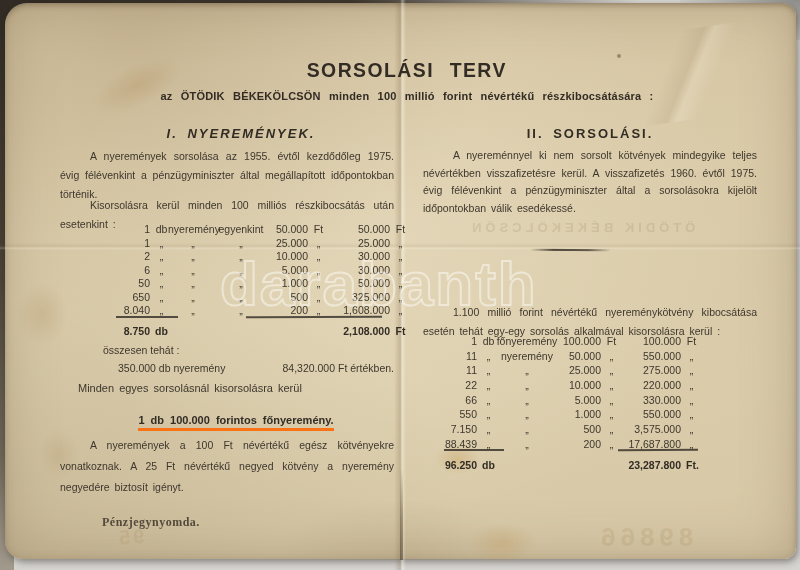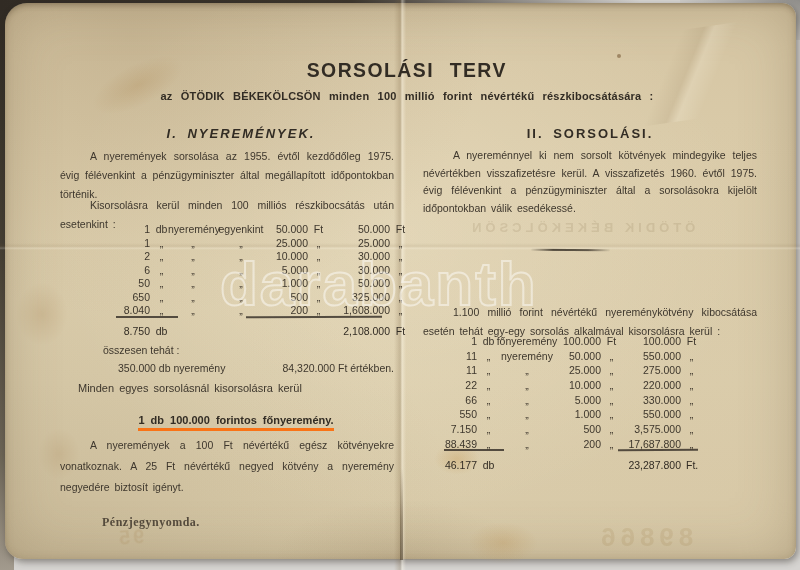--- a/index.html
+++ b/index.html
@@ -80,21 +80,21 @@
   .p-l3{top:313px;line-height:21px;}
 
   
   .ptable{position:absolute;font-size:10.5px;}
   .ptable-left{left:-4px;top:101px;width:350px;}
   .ptable-right{left:0;top:212px;width:274px;}
   .trow{display:grid;white-space:nowrap;}
   .ptable-left .trow{grid-template-columns:94px 18px 50px 46px 44px 16px 66px 16px;height:13.5px;line-height:13.5px;}
   .ptable-right .trow{grid-template-columns:54px 18px 64px 42px 16px 64px 16px;height:14.7px;line-height:14.7px;}
   .cr{text-align:right;} .cl{text-align:center;padding-left:5px;} .cc{text-align:center;}
-  .totals{font-weight:400;color:var(--ink-bold);}
+  .totals{font-weight:700;color:var(--ink-bold);}
   .ptable-left .totals{margin-top:7px;}
   .ptable-right .totals{margin-top:6px;}
   .rule{position:absolute;height:2px;background:#3b342b;opacity:0.85;transform:rotate(-0.2deg);}
   .rule-l1{left:116px;top:316px;width:62px;} .rule-l2{left:246px;top:316px;width:136px;}
   .rule-r1{left:444px;top:449px;width:60px;} .rule-r2{left:618px;top:449px;width:80px;}
 
   .printer{position:absolute;left:102px;top:515px;font-family:"Liberation Serif",serif;font-weight:700;
     font-size:12px;letter-spacing:0.5px;color:#544a3c;}
 
   .watermark{position:absolute;left:220px;top:248px;font-size:62px;font-weight:700;letter-spacing:2px;
@@ -322,21 +322,21 @@
               <span class="cr">88.439</span>
               <span class="cl">„</span>
               <span class="cc">„</span>
               <span class="cr">200</span>
               <span class="cl">„</span>
               <span class="cr">17,687.800</span>
               <span class="cl">„</span>
             </div>
           </div>
         <div class="trow totals">
-          <span class="cr" style="grid-column:1">46.177</span>
+          <span class="cr" style="grid-column:1">96.250</span>
           <span class="cl" style="grid-column:2">db</span>
           <span class="cr" style="grid-column:6">23,287.800</span>
           <span class="cl" style="grid-column:7">Ft.</span>
         </div>
       </div>
     </div>
 
     <div class="rule rule-l1"></div>
     <div class="rule rule-l2"></div>
     <div class="rule rule-r1"></div>

